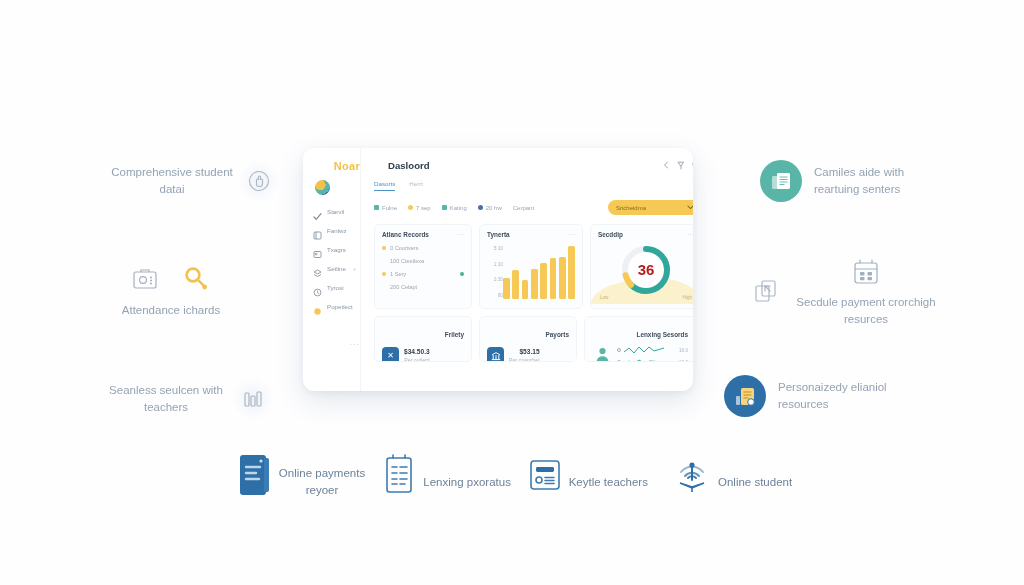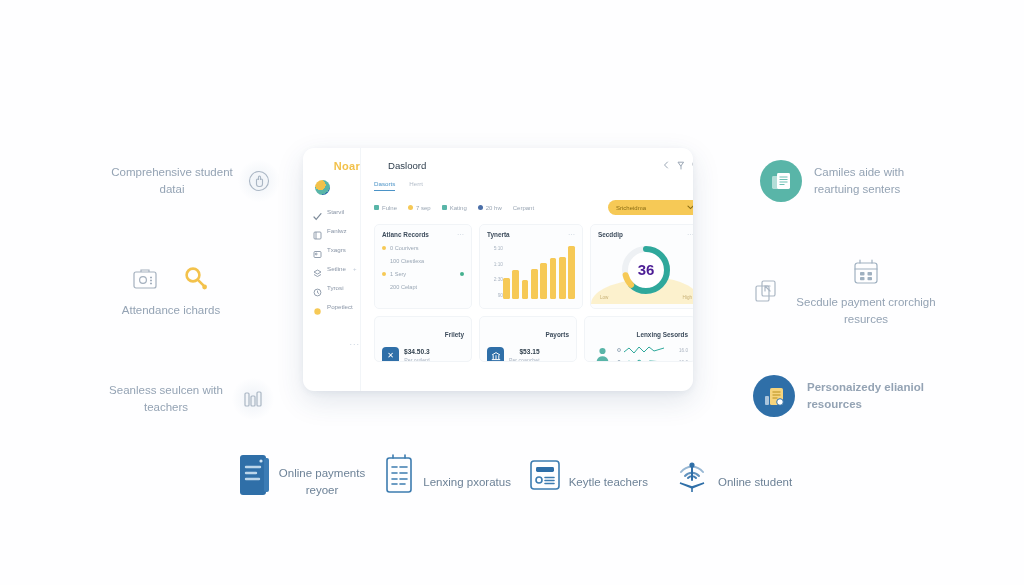--- a/index.html
+++ b/index.html
@@ -33,21 +33,21 @@
   }
   .badge.ghost { background: radial-gradient(circle, #eef2f7 0%, rgba(240,244,248,0) 72%); }
   .badge.teal   { background: #59b5a8; }
   .badge.blue   { background: #2f6fa8; }
 
   #f-left-1 { top: 160px; left: 106px; }
   #f-left-2 { top: 262px; left: 96px; flex-direction: column; }
   #f-left-3 { top: 378px; left: 100px; }
   #f-right-1 { top: 160px; left: 760px; }
   #f-right-2 { top: 256px; left: 752px; }
-  #f-right-3 { top: 375px; left: 753px; font-weight: bold; }
+  #f-right-3 { top: 375px; left: 724px; }
 
   #f-left-2 .f-text { width: 150px; }
   #f-left-2 .row2 { display: flex; align-items: center; gap: 18px; }
 
   .mini-icon { width: 32px; height: 32px; flex: none; }
   .accent-key { width: 34px; height: 34px; flex: none; }
 
   
   #bottom-row {
     position: absolute; top: 448px; left: 230px; width: 572px;
@@ -79,21 +79,21 @@
     background: radial-gradient(circle at 35% 32%, #f2c14a 0 38%, #59b5a8 38% 70%, #2f6fa8 70% 100%);
   }
   .nav-item { display: flex; align-items: center; gap: 5px; margin-bottom: 10px; }
   .nav-item .ni-ico { width: 9px; height: 9px; flex: none; }
   .nav-item .ni-label { font-size: 6.2px; color: #8995a6; white-space: nowrap; }
   .nav-item .ni-plus { font-size: 6px; color: #c2ccd8; margin-left: 2px; }
   #dash-dots { font-size: 9px; color: #c9d3de; margin-top: 26px; letter-spacing: 1px; }
 
   #dash-main { flex: 1; padding: 12px 12px 0 13px; position: relative; }
   #dash-head { display: flex; align-items: flex-start; justify-content: space-between; }
-  #dash-title { font-size: 9.6px; font-weight: normal; color: #31404f; padding-left: 14px; }
+  #dash-title { font-size: 9.6px; font-weight: bold; color: #31404f; padding-left: 14px; }
   #head-icons { display: flex; align-items: center; gap: 7px; }
   #head-icons svg { display: block; }
 
   #dash-tabs { display: flex; gap: 14px; margin-top: 9px; }
   .dtab { font-size: 6.2px; color: #b3bdc9; padding-bottom: 3px; }
   .dtab.on { color: #4b93c7; border-bottom: 1.4px solid #4b93c7; }
 
   #chip-row { display: flex; align-items: center; gap: 11px; margin-top: 9px; }
   .chip { display: flex; align-items: center; gap: 3px; font-size: 6px; color: #9aa6b4; }
   .chip .cdot { width: 5px; height: 5px; border-radius: 1px; flex: none; }
@@ -132,21 +132,21 @@
   
   #gauge-wrap { position: relative; height: 64px; margin-top: 2px; }
   #gauge-hill {
     position: absolute; bottom: 0; left: -7px; right: -7px; height: 26px;
     background: #fbeec4; opacity: .85;
     border-radius: 60% 40% 0 0 / 100% 100% 0 0;
   }
   #gauge-svg { position: absolute; left: 50%; top: 2px; transform: translateX(-50%); }
   #gauge-val {
     position: absolute; left: 50%; top: 29px; transform: translate(-50%,-50%);
-    font-size: 15px; font-weight: bold; color: #4c1d95;
+    font-size: 15px; font-weight: bold; color: #b91c1c;
   }
   .gauge-tick { position: absolute; bottom: 4px; font-size: 4.6px; color: #c9b277; }
   .gauge-tick.l { left: 2px; } .gauge-tick.r { right: 2px; }
 
   #cards-bottom { display: flex; gap: 7px; margin-top: 7px; }
   #card-frilety, #card-payorts { width: 98px; height: 46px; }
   #card-lenxing { width: 112px; height: 46px; }
   .kpi-row { display: flex; align-items: center; gap: 5px; margin-top: 6px; }
   .kpi-ico {
     width: 17px; height: 17px; border-radius: 4px; flex: none;

